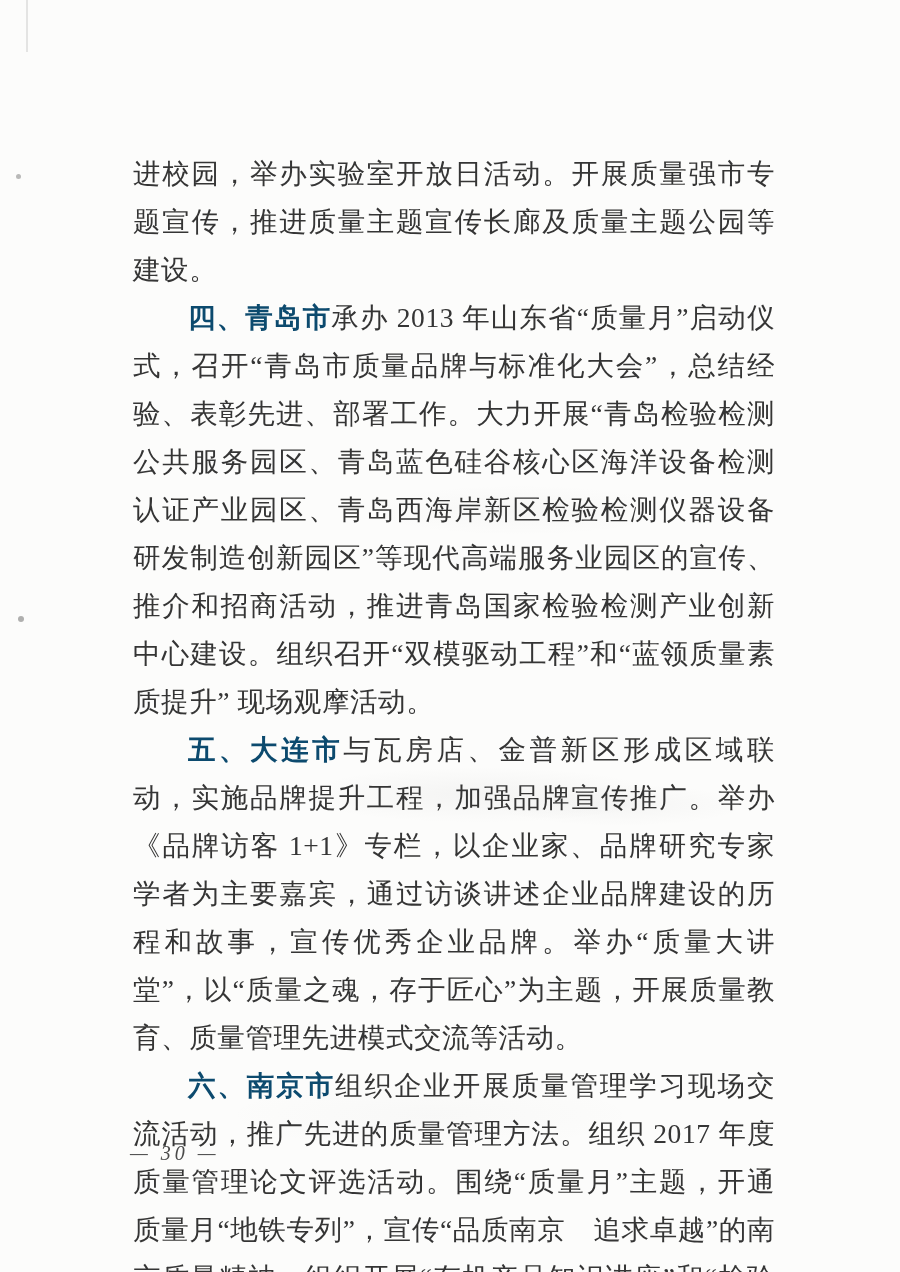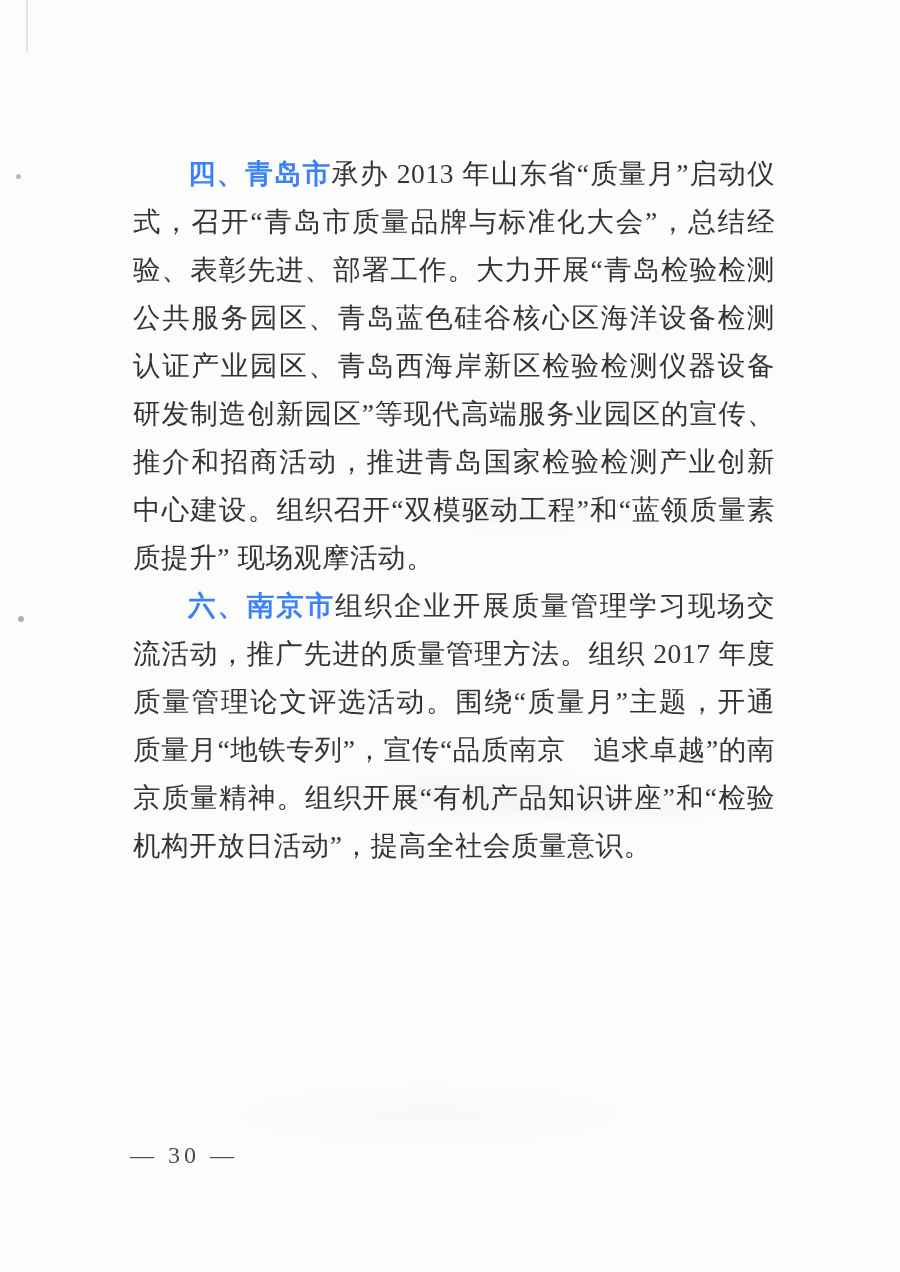--- a/index.html
+++ b/index.html
@@ -64,41 +64,44 @@
   }
   .para {
     margin: 0;
     text-indent: 2em;
   }
   .para.no-indent {
     text-indent: 0;
   }
   .para .lead {
     font-weight: bold;
-    color: #3b82f6;
+    color: #0c4a6e;
   }
   .footer {
     position: absolute;
     left: 130px;
     top: 1142px;
-    font-size: 24px;
+    font-size: 20px;
     letter-spacing: 4px;
     color: #4a4a4a;
+    font-style: italic;
   }
 </style>
 </head>
 <body>
 
 <div class="scan-noise"></div>
 <div class="edge-line"></div>
 <div class="speck-1"></div>
 <div class="speck-2"></div>
 
 <div class="content">
+  <p class="para no-indent"><span>进校园，举办实验室开放日活动。开展质量强市专题宣传，推进质量主题宣传长廊及质量主题公园等建设。</span></p>
 
   <p class="para"><span class="lead">四、青岛市</span><span>承办 2013 年山东省“质量月”启动仪式，召开“青岛市质量品牌与标准化大会”，总结经验、表彰先进、部署工作。大力开展“青岛检验检测公共服务园区、青岛蓝色硅谷核心区海洋设备检测认证产业园区、青岛西海岸新区检验检测仪器设备研发制造创新园区”等现代高端服务业园区的宣传、推介和招商活动，推进青岛国家检验检测产业创新中心建设。组织召开“双模驱动工程”和“蓝领质量素质提升” 现场观摩活动。</span></p>
 
+  <p class="para"><span class="lead">五、大连市</span><span>与瓦房店、金普新区形成区域联动，实施品牌提升工程，加强品牌宣传推广。举办《品牌访客 1+1》专栏，以企业家、品牌研究专家学者为主要嘉宾，通过访谈讲述企业品牌建设的历程和故事，宣传优秀企业品牌。举办“质量大讲堂”，以“质量之魂，存于匠心”为主题，开展质量教育、质量管理先进模式交流等活动。</span></p>
 
   <p class="para"><span class="lead">六、南京市</span><span>组织企业开展质量管理学习现场交流活动，推广先进的质量管理方法。组织 2017 年度质量管理论文评选活动。围绕“质量月”主题，开通质量月“地铁专列”，宣传“品质南京　追求卓越”的南京质量精神。组织开展“有机产品知识讲座”和“检验机构开放日活动”，提高全社会质量意识。</span></p>
 
 </div>
 
 <div class="footer">— 30 —</div>
 
 </body></html>

